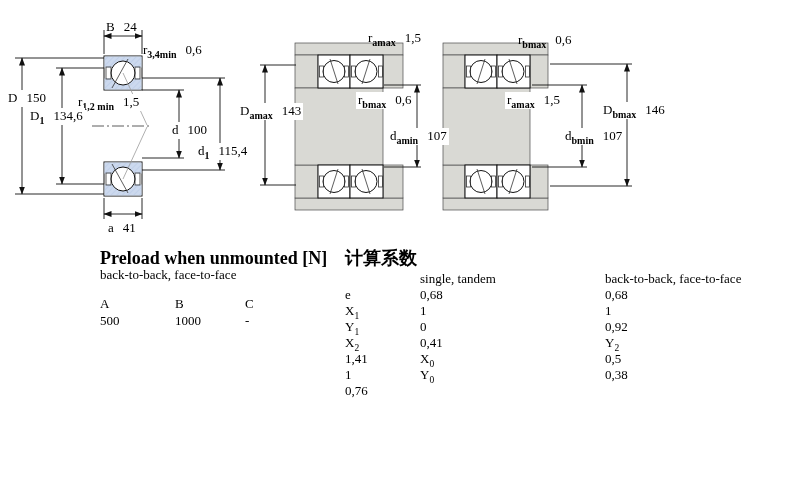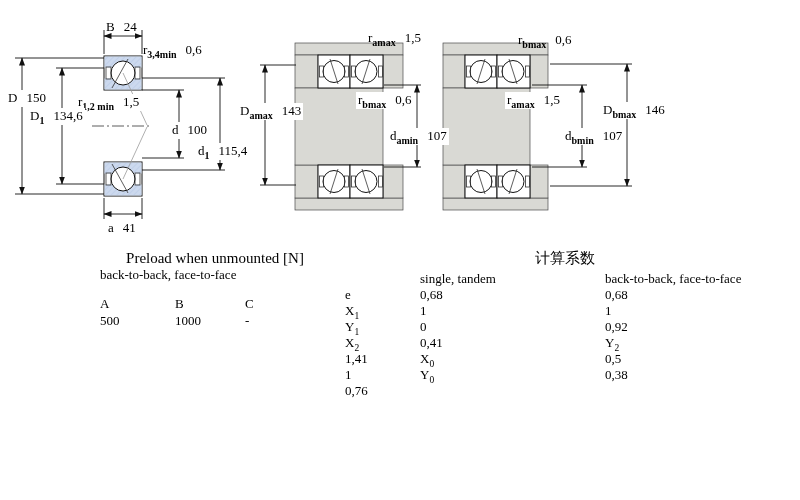--- a/index.html
+++ b/index.html
@@ -17,21 +17,21 @@
   .dimln { stroke:#111; stroke-width:.9; fill:none; }
 
   
   .dim { position:absolute; font-size:13px; line-height:15px; white-space:nowrap; }
   .dim sub { font-size:10px; line-height:9px;font-weight:bold; }
   .dim .v { margin-left:9px; }
   .dim.bg { background:#fff; padding:0 2px; }
 
   
   .tbl { position:absolute; font-size:13px; line-height:16px; }
-  .tbl .title { font-weight:normal; font-size:15px;text-align:center; }
+  .tbl .title { font-weight:bold; font-size:18px; }
   #preload-table { left:100px; top:250px; width:230px; }
   #preload-table .subtitle { margin-top:1px; }
   #preload-table .grid { display:grid; grid-template-columns:75px 70px 50px; margin-top:13px; row-gap:1px; }
   #factors-table { left:345px; top:250px; width:440px; }
   #factors-table .grid { display:grid; grid-template-columns:75px 185px auto; margin-top:5px; }
   #factors-table .grid > div { height:16px; }
   .fsub sub { font-size:9.5px; }
 </style>
 </head>
 <body>

